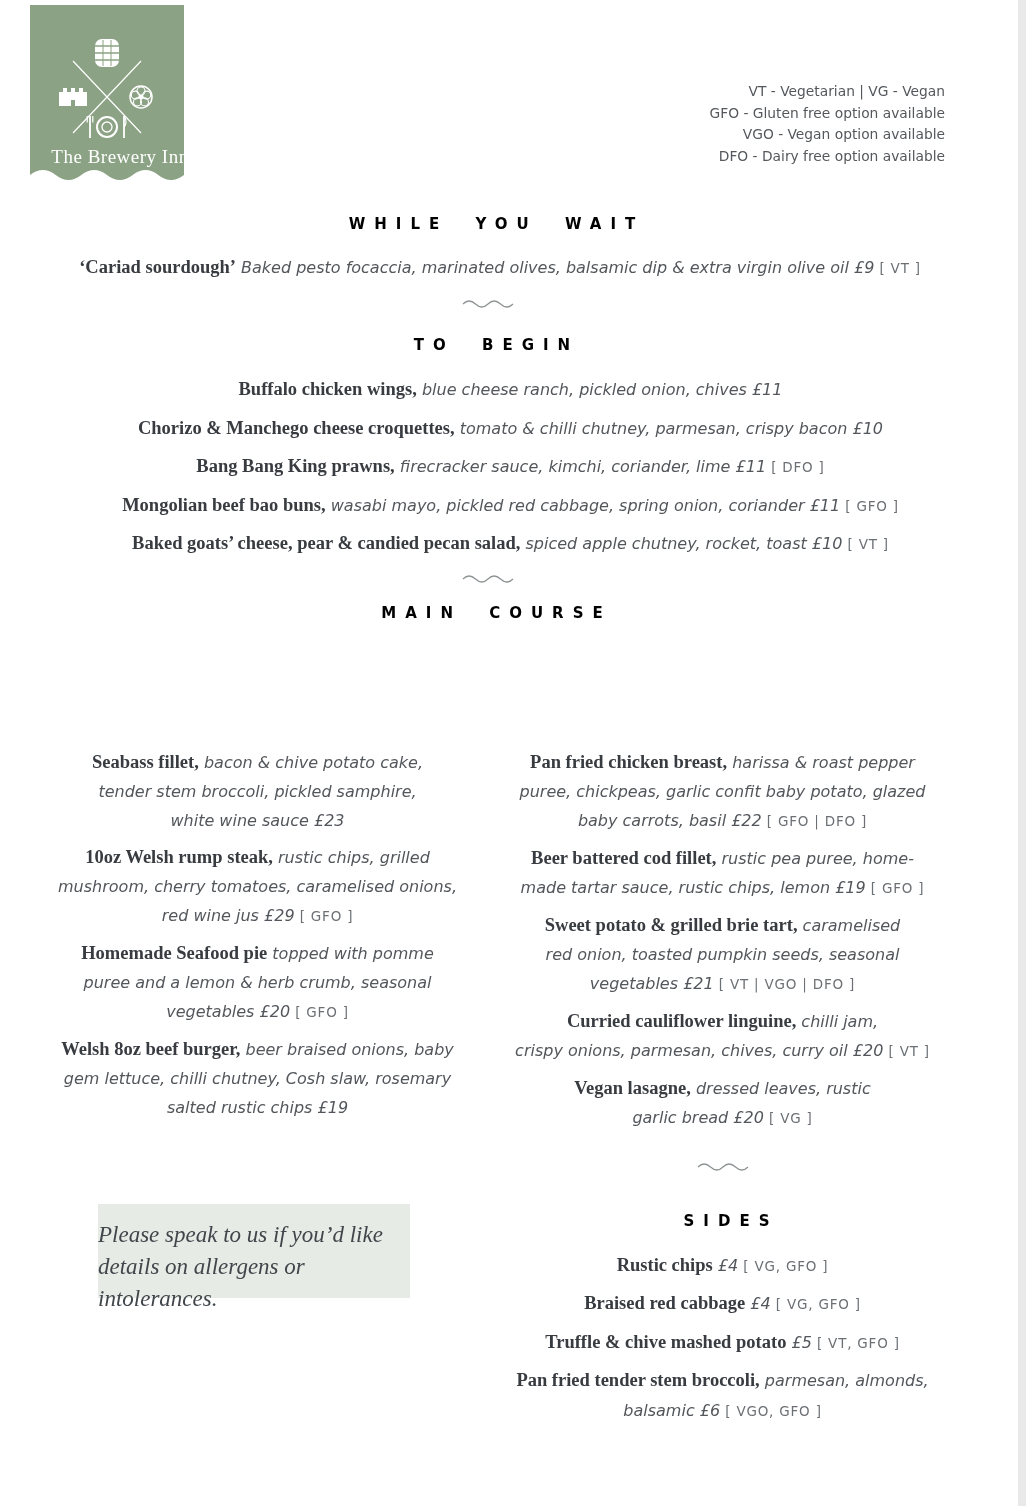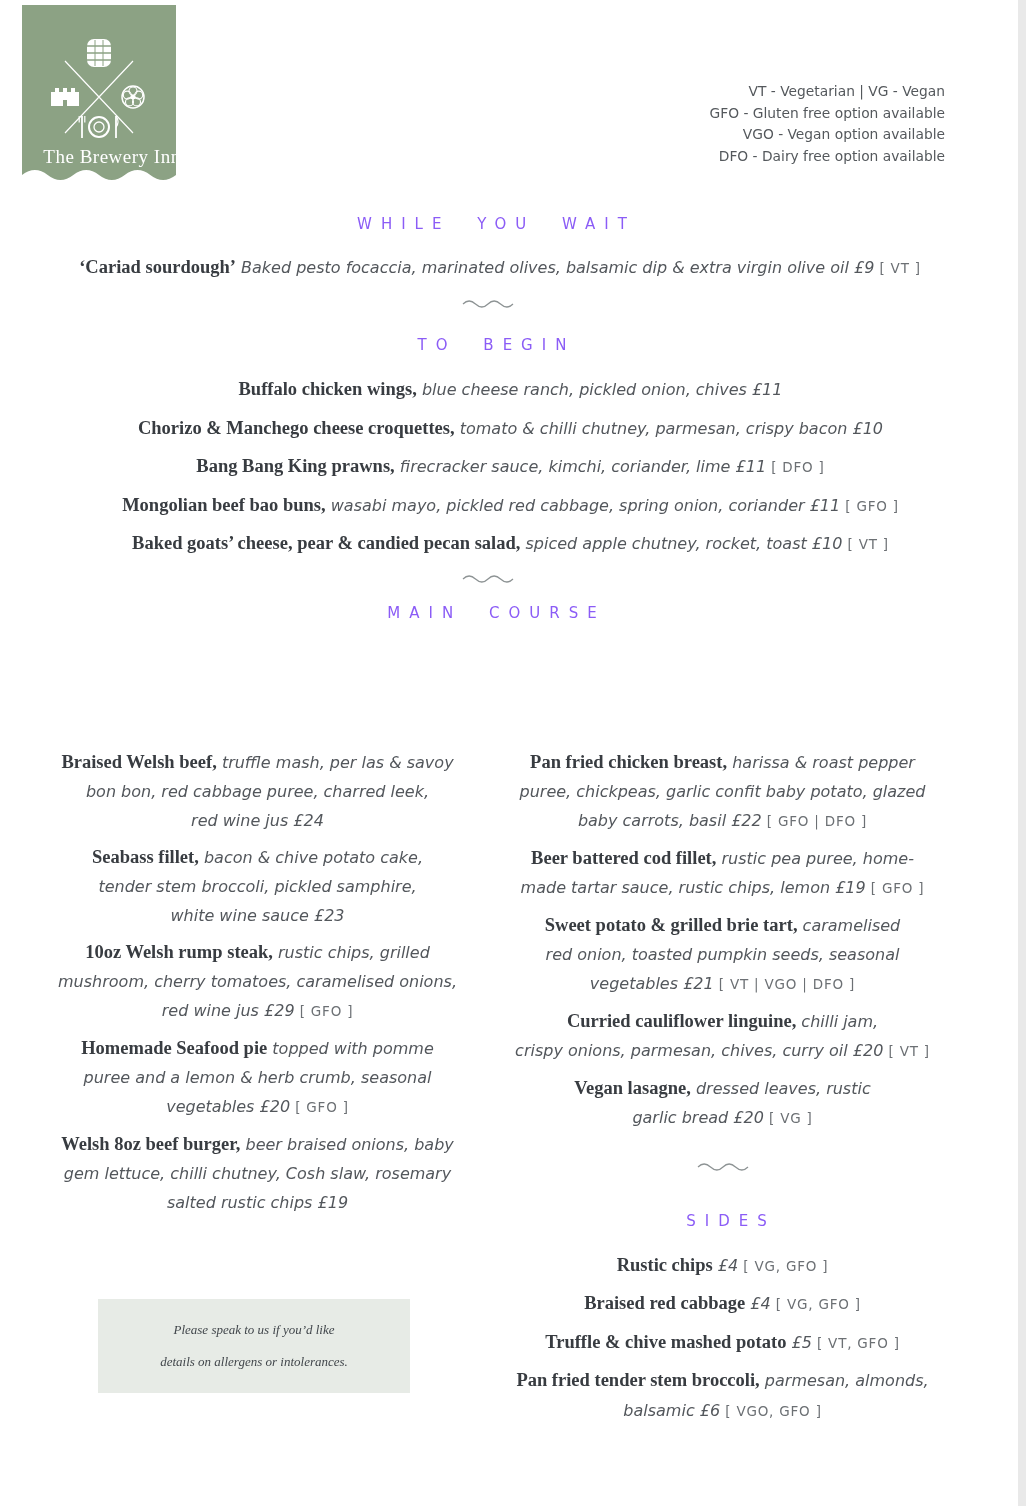--- a/index.html
+++ b/index.html
@@ -1,31 +1,31 @@
 <!DOCTYPE html>
 <html><head>
 <meta charset="utf-8">
 <style>
   html,body{margin:0;padding:0;background:#fff;}
   .page{position:relative;width:1027px;height:1506px;background:#ffffff;overflow:hidden;font-family:"DejaVu Sans",sans-serif;}
 
   .scrollbar-track{position:absolute;top:0;right:1px;width:8px;height:1506px;background:#e9e9e9;}
 
-  .logo{position:absolute;left:22px;top:5px;width:180px;height:186px;}
+  .logo{position:absolute;left:30px;top:5px;width:180px;height:186px;}
   .logo-name{position:absolute;left:0;width:100%;top:141px;text-align:center;color:#ffffff;
     font-family:"Liberation Serif",serif;font-size:19px;letter-spacing:.5px;}
 
   .title{position:absolute;left:0;top:124px;width:976px;margin:0;text-align:center;
     font-family:"Liberation Serif",serif;font-weight:500;font-size:41px;color:#23262e;letter-spacing:1px;}
 
   .legend{position:absolute;top:81px;right:82px;text-align:right;font-size:13.8px;color:#54585c;line-height:21.5px;}
   .legend-line{white-space:nowrap;}
 
   .flow-top{position:absolute;left:0;top:215px;width:976px;text-align:center;}
-  .section-header{margin:0;font-weight:400;font-size:15px;color:#8b5cf6;letter-spacing:9px;word-spacing:13px;
+  .section-header{margin:0;font-weight:700;font-size:15px;color:#000000;letter-spacing:9px;word-spacing:13px;
     text-indent:9px;line-height:18px;font-family:"DejaVu Sans",sans-serif;padding-left:8px;}
 
   .wrap-wyw{padding-top:11.5px;padding-left:24px;}
   .squiggle-wrap{width:54px;margin:0 auto;line-height:0;}
   .sq1{margin:14px auto 0;}
   #hdr-tb{margin-top:25px;}
   .wrap-starters{padding-top:12.5px;margin-left:45px;}
   .sq2{margin:13px auto 0;}
   #hdr-mc{margin-top:18px;}
 
@@ -35,22 +35,22 @@
   .item-desc,.item-price{font-family:"DejaVu Sans",sans-serif;font-style:italic;color:#53575c;}
   .item-tag{font-family:"DejaVu Sans",sans-serif;font-size:13.5px;color:#6c7074;letter-spacing:.8px;}
 
   .col-left{position:absolute;left:30px;top:740px;width:455px;text-align:center;}
   .col-right{position:absolute;left:490px;top:740px;width:465px;text-align:center;}
   .sq3{margin:27px auto 0;}
   #hdr-sides{margin-top:38px;}
   .wrap-sides{padding-top:12px;}
 
   .allergen-box{margin:82px 0 0 68px;width:312px;height:94px;background:#e7ebe6;box-sizing:border-box;padding-top:15px;}
-  .allergen-text{font-family:"Liberation Serif",serif;font-style:italic;font-size:13px;color:#41464b;
-    line-height:32px;white-space:pre-line;text-align:center;}
+  .allergen-text{font-family:"Liberation Serif",serif;font-style:italic;font-size:23px;color:#41464b;
+    line-height:32px;white-space:pre-line;text-align:left;}
 </style>
 </head>
 <body>
 
 <div class="page">
 
   <div class="scrollbar-track"></div>
 
   <div class="logo">
     <svg width="154" height="186" viewBox="0 0 154 186">
@@ -119,23 +119,20 @@
       <svg width="54" height="14" viewBox="0 0 54 14">
           <path d="M2,7 q6,-6 12.5,0 t12.5,0 t12.5,0 t12.5,0" fill="none" stroke="#8d9394" stroke-width="1.2"></path>
         </svg>
     </div>
 
     <h2 class="section-header" id="hdr-mc">MAIN COURSE</h2>
   </div>
 
   <div class="col-left">
     <div>
-        <p class="menu-item main"><span class="item-name">Braised Welsh beef,</span> <span class="item-desc">truffle mash, per las &amp; savoy
-bon bon, red cabbage puree, charred leek,
-red wine jus</span> <span class="item-price">£24</span></p>
         <p class="menu-item main"><span class="item-name">Seabass fillet,</span> <span class="item-desc">bacon &amp; chive potato cake,
 tender stem broccoli, pickled samphire,
 white wine sauce</span> <span class="item-price">£23</span></p>
         <p class="menu-item main"><span class="item-name">10oz Welsh rump steak,</span> <span class="item-desc">rustic chips, grilled
 mushroom, cherry tomatoes, caramelised onions,
 red wine jus</span> <span class="item-price">£29</span> <span class="item-tag">[ GFO ]</span></p>
         <p class="menu-item main"><span class="item-name">Homemade Seafood pie</span> <span class="item-desc">topped with pomme
 puree and a lemon &amp; herb crumb, seasonal
 vegetables</span> <span class="item-price">£20</span> <span class="item-tag">[ GFO ]</span></p>
         <p class="menu-item main"><span class="item-name">Welsh 8oz beef burger,</span> <span class="item-desc">beer braised onions, baby

